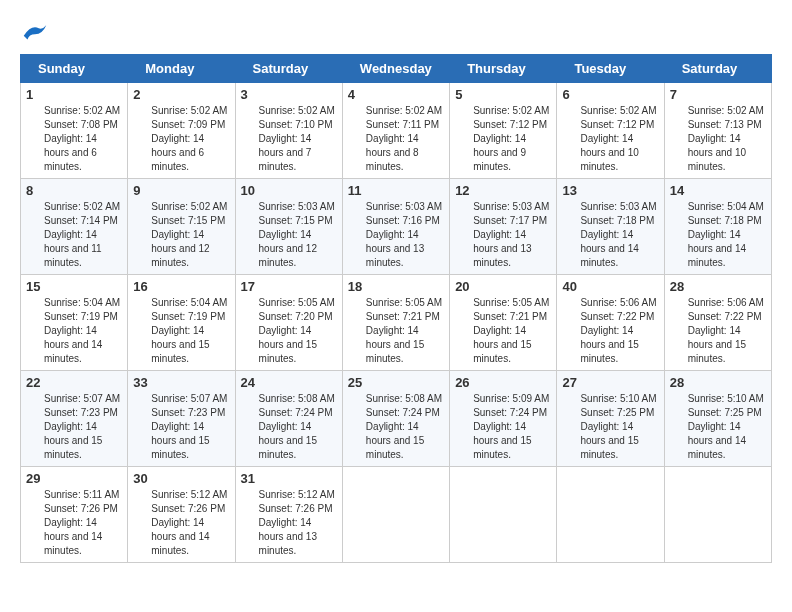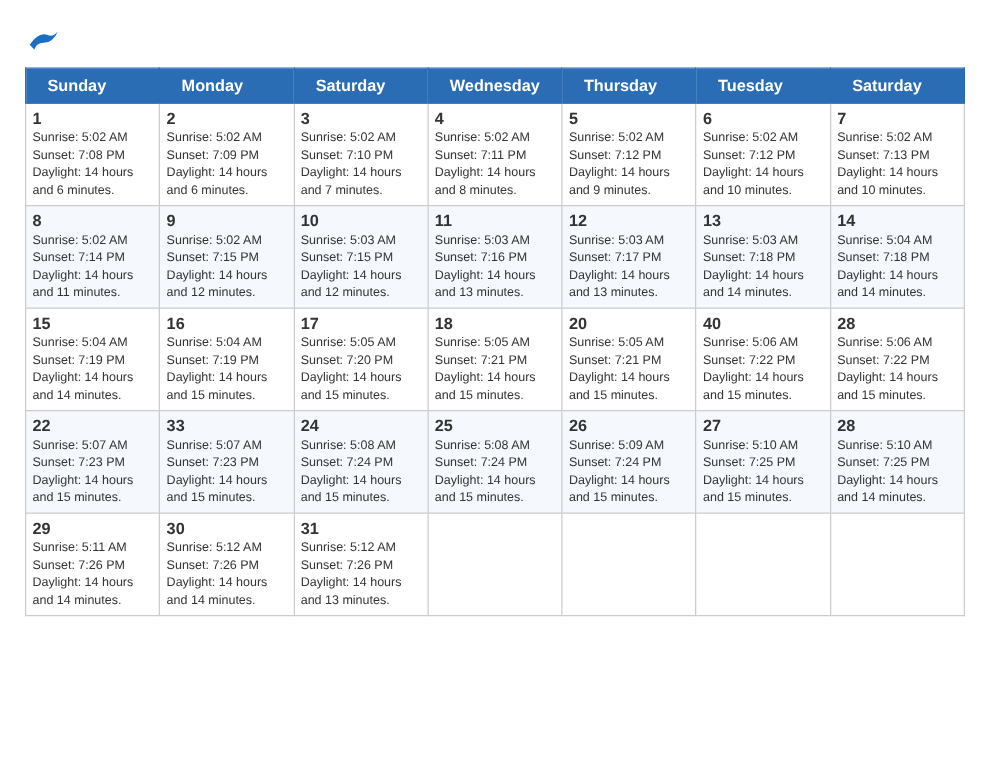--- a/index.html
+++ b/index.html
@@ -75,20 +75,21 @@
       font-size: 13px;
       font-weight: bold;
       color: #333;
       display: block;
       margin-bottom: 2px;
     }
     .day-info {
       font-size: 10px;
       color: #333;
       line-height: 1.4;
+      margin-left: 18px;
     }
     .empty-cell {
       background: #fff !important;
     }
   </style>
 </head>
 <body>
 
 <div class="header">
   <div class="logo">

